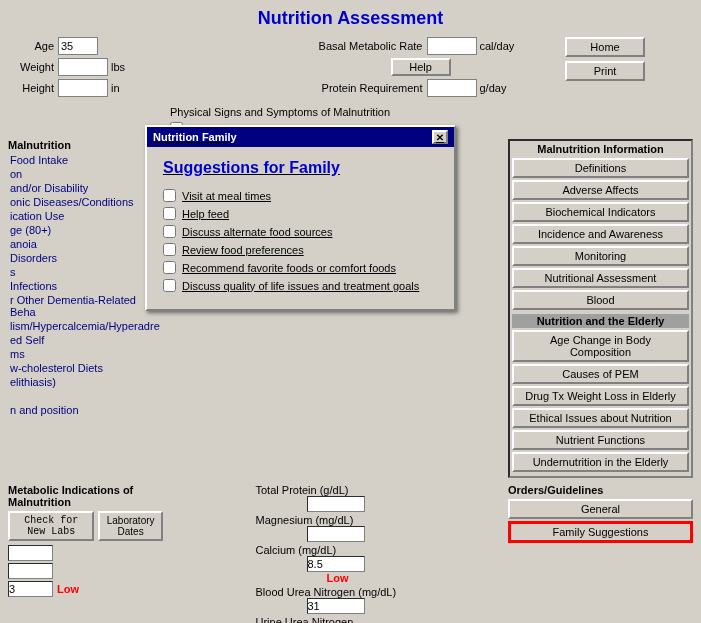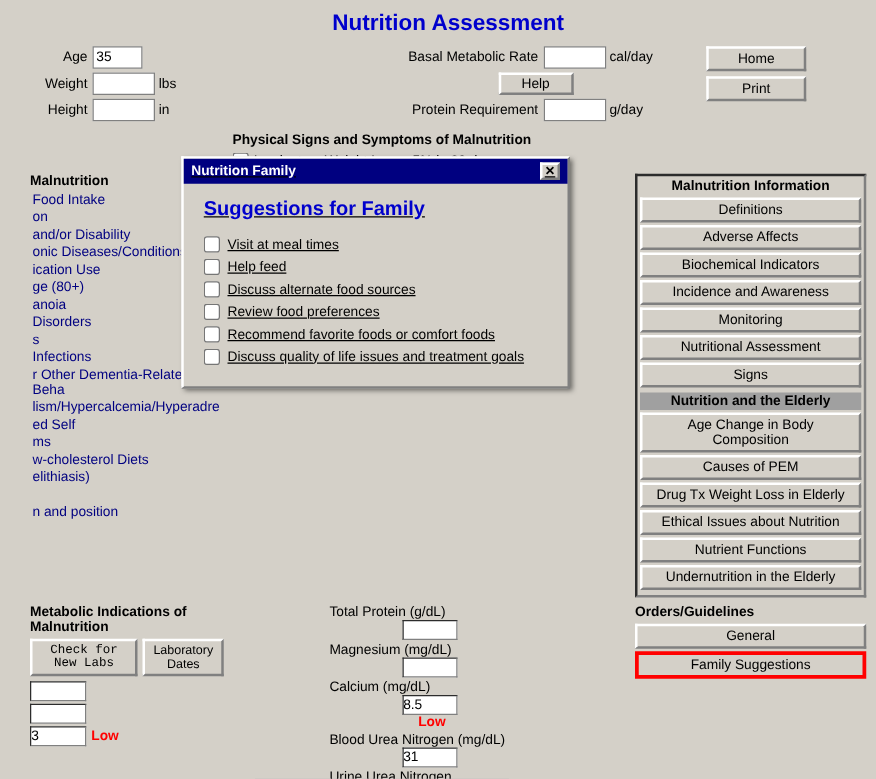--- a/index.html
+++ b/index.html
@@ -10,21 +10,20 @@
       width: 701px;
       height: 623px;
       overflow: hidden;
       position: relative;
     }
     .main-container {
       width: 701px;
       height: 623px;
       background: #d4d0c8;
       position: relative;
-      padding-left: 16px;
     }
     .page-title {
       text-align: center;
       font-size: 18px;
       font-weight: bold;
       color: #0000cc;
       padding: 8px 0 4px 0;
     }
     .top-section {
       display: flex;
@@ -177,21 +176,21 @@
     .lab-table-row {
       display: flex;
       align-items: center;
       margin-bottom: 2px;
       flex-direction: column;
     }
     .lab-name {
       width: 160px;
     }
     .lab-input {
-      width: 44px;
+      width: 58px;
       height: 16px;
       border: 1px inset #808080;
       background: white;
       font-size: 11px;
     }
     .bottom-right {
       width: 185px;
     }
     .orders-title {
       font-weight: bold;
@@ -351,21 +350,21 @@
       </div>
     </div>
 
     <div class="top-right">
       <button class="btn" style="width:80px">Home</button>
       <button class="btn" style="width:80px">Print</button>
     </div>
   </div>
 
   <div style="display:flex; padding:2px 8px 4px 170px; align-items:center;">
-    <span style="font-weight:bold; margin-right:8px;">Physical Signs and Symptoms of Malnutrition</span>
+    <span style="font-weight:normal; margin-right:8px;">Physical Signs and Symptoms of Malnutrition</span>
   </div>
   <div style="display:flex; padding:0 8px 4px 170px; align-items:center;">
     <input type="checkbox" style="">
     <span style="margin-left:4px;">Involuntary Weight Loss - 5% in 30 days</span>
   </div>
 
   <div class="content-area">
 
     <div class="left-panel">
       <div class="section-header">Malnutrition</div>
@@ -393,21 +392,21 @@
 
     <div class="right-panel">
       <div class="malnutrition-info-box">
         <div class="malnutrition-info-title">Malnutrition Information</div>
         <button class="info-btn">Definitions</button>
         <button class="info-btn">Adverse Affects</button>
         <button class="info-btn">Biochemical Indicators</button>
         <button class="info-btn">Incidence and Awareness</button>
         <button class="info-btn">Monitoring</button>
         <button class="info-btn">Nutritional Assessment</button>
-        <button class="info-btn">Signs</button>
+        <button class="info-btn">Blood</button>
 
         <div class="section-divider">Nutrition and the Elderly</div>
         <button class="info-btn">Age Change in Body Composition</button>
         <button class="info-btn">Causes of PEM</button>
         <button class="info-btn">Drug Tx Weight Loss in Elderly</button>
         <button class="info-btn">Ethical Issues about Nutrition</button>
         <button class="info-btn">Nutrient Functions</button>
         <button class="info-btn">Undernutrition in the Elderly</button>
       </div>
     </div>

